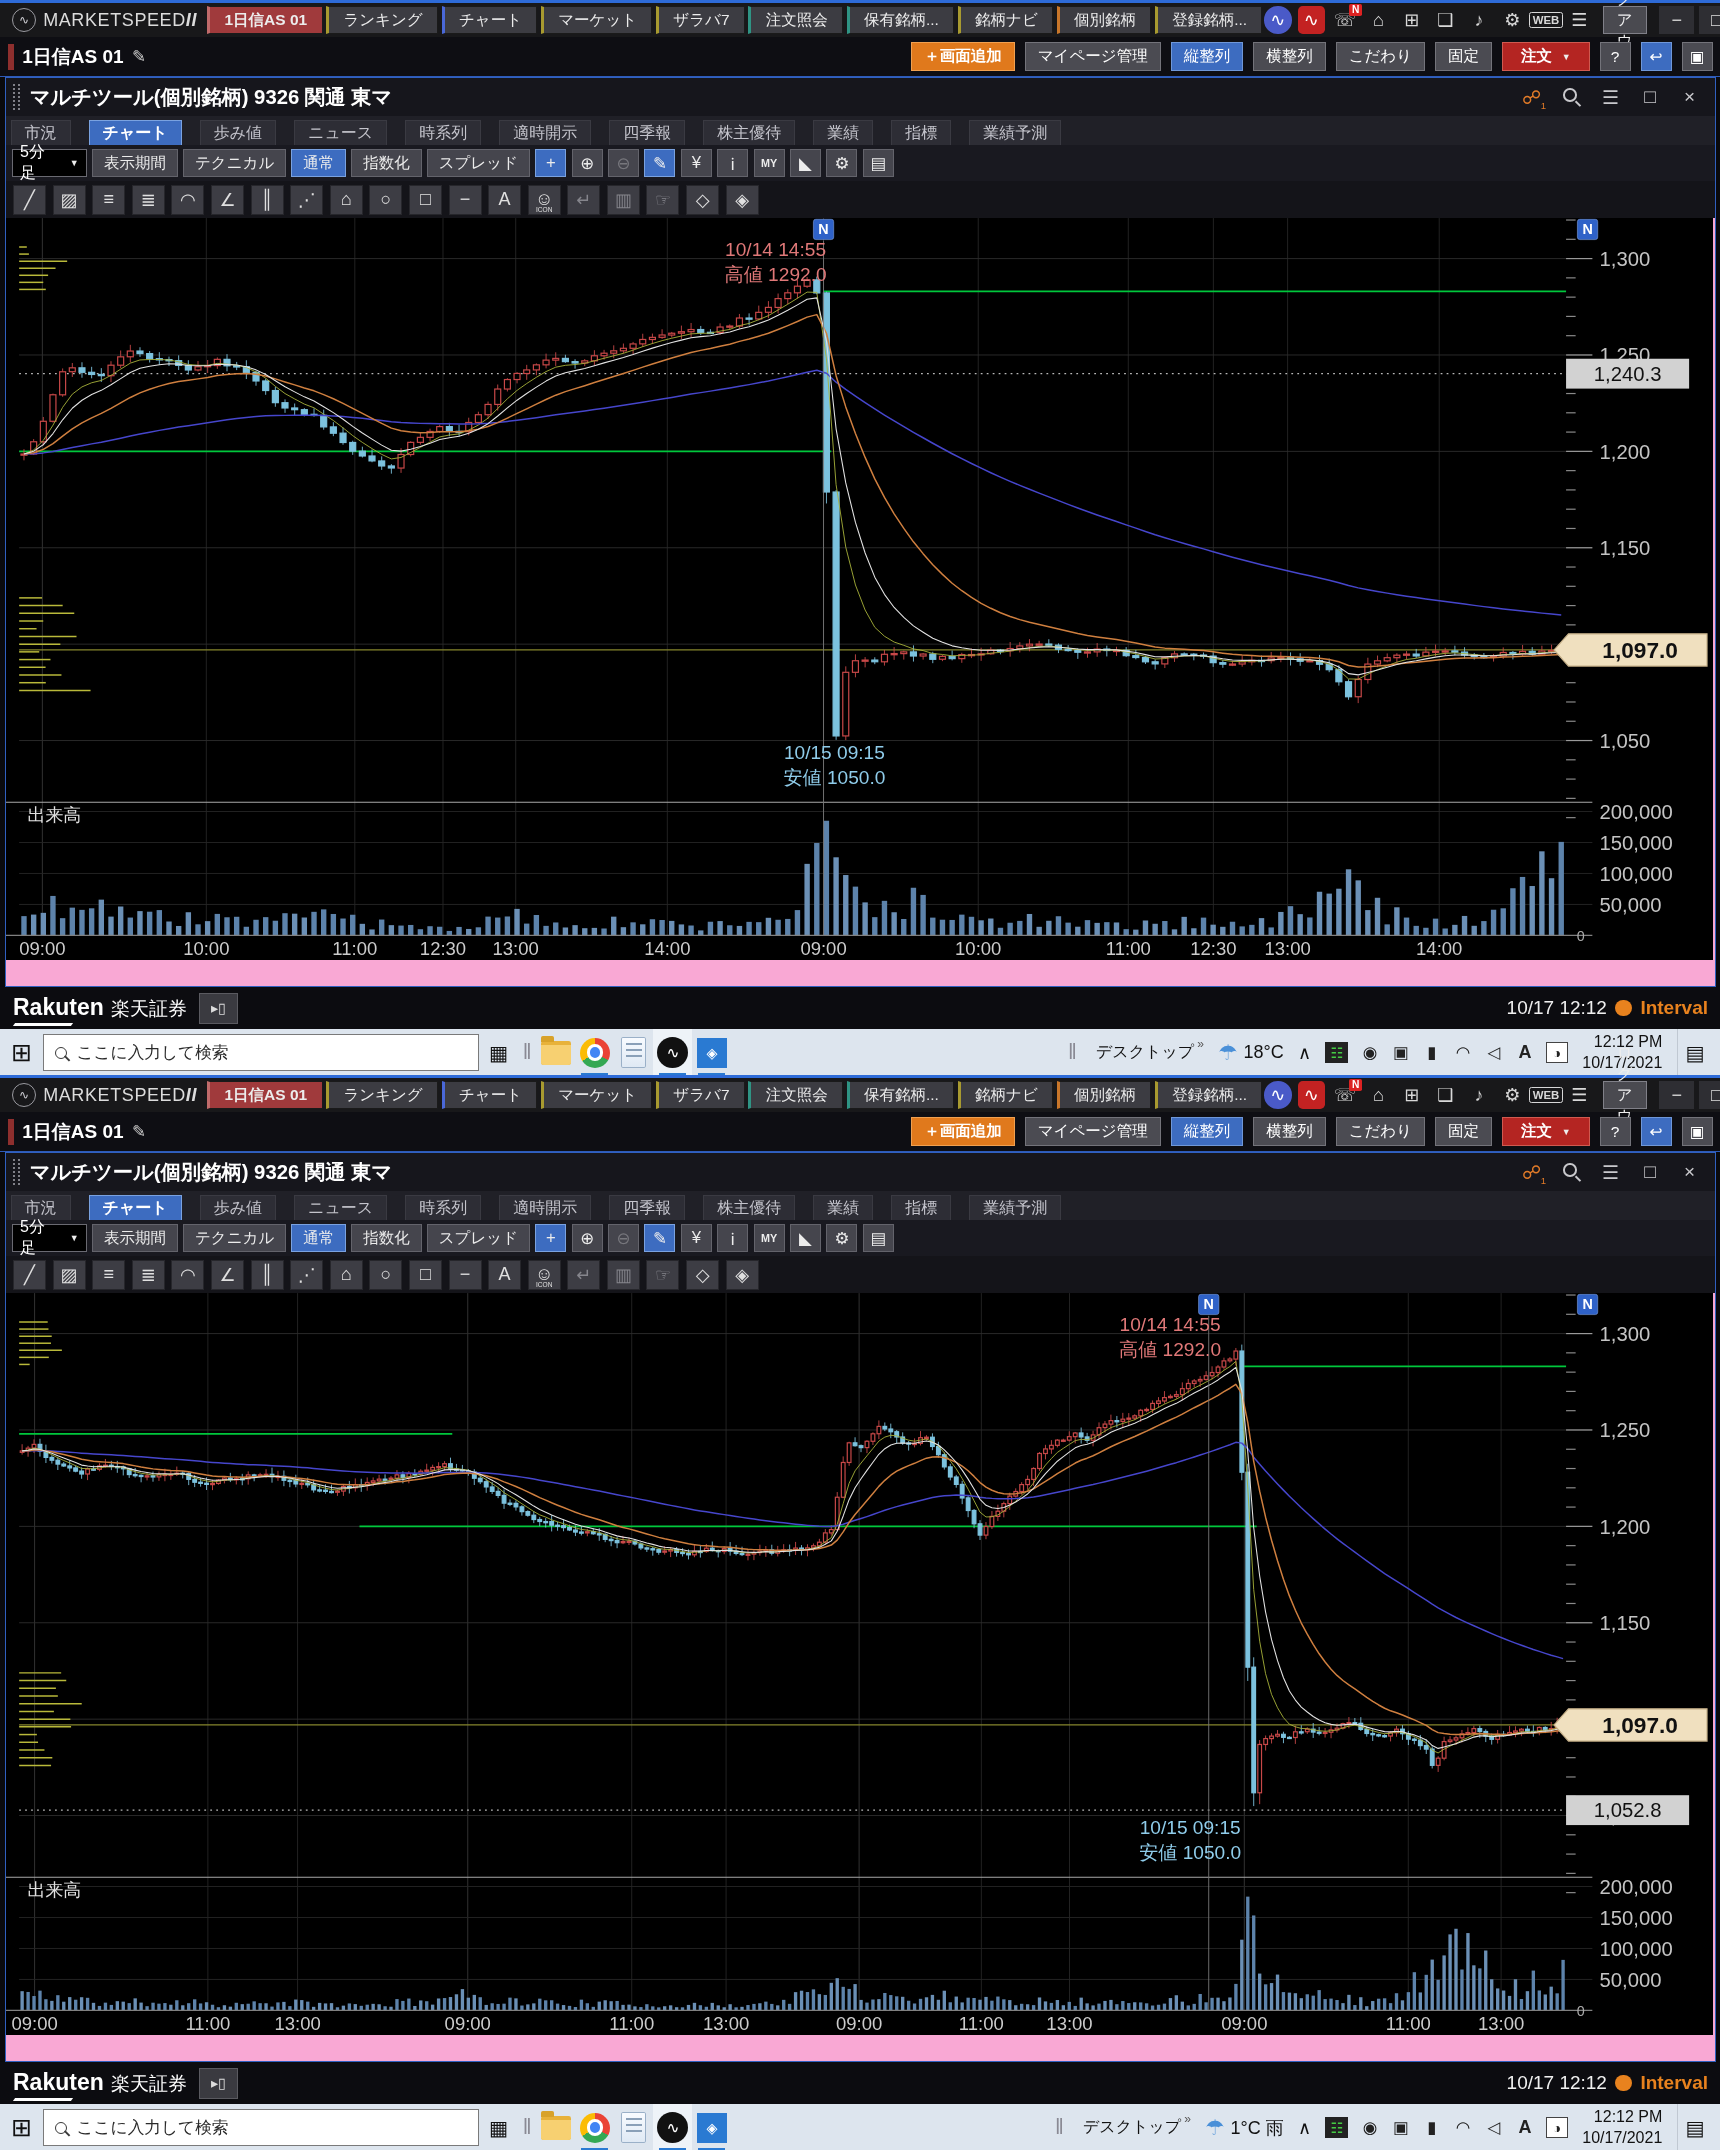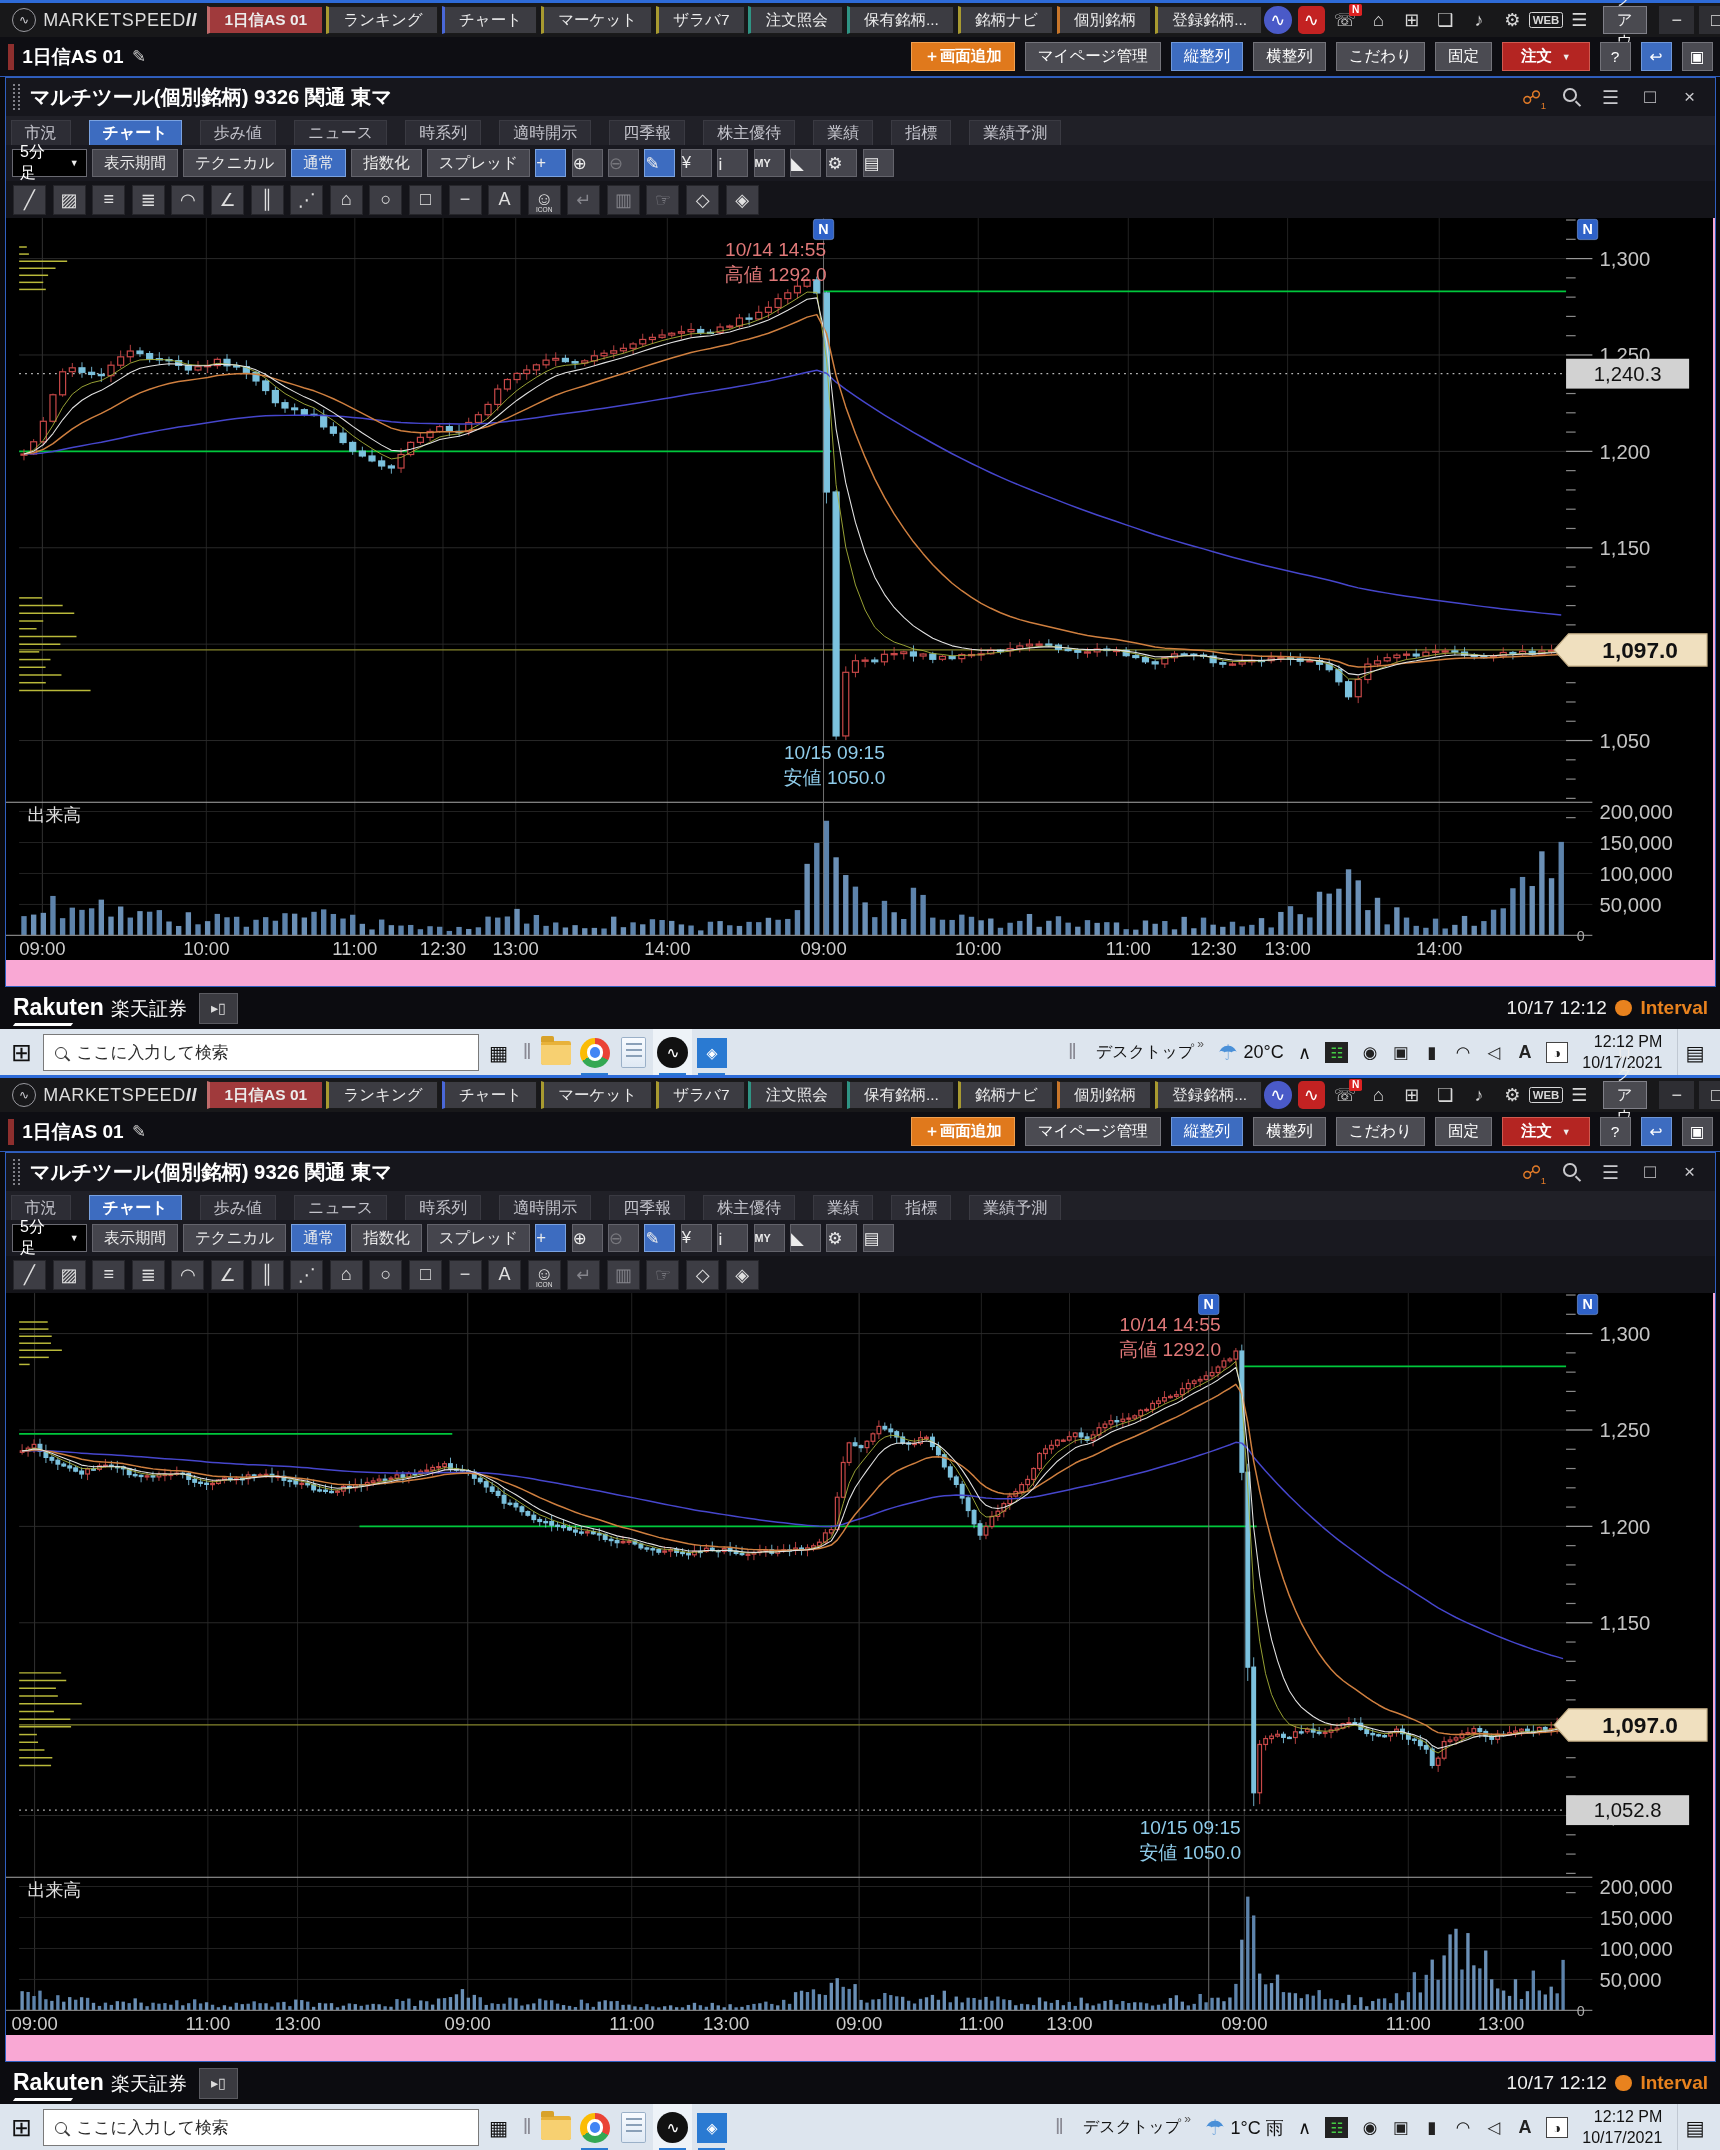--- a/index.html
+++ b/index.html
@@ -51,21 +51,21 @@
   .tb-icons .li.t-orange{color:#e07a28}
   .sub{position:absolute;bottom:-2.4px;right:-2.4px;font-size:9.6px;color:#e07a28}
   .t-mag::before{content:"";width:9.6px;height:9.6px;border:2.4px solid #c8c8cc;border-radius:50%;position:absolute;top:3px;left:4.2px}
   .t-mag::after{content:"";width:2.4px;height:7.2px;background:#c8c8cc;position:absolute;transform:rotate(-45deg);bottom:1.8px;right:3.6px}
   .tabbar{height:29px;background:#202027;display:flex;align-items:flex-end;gap:18px;padding:0 4.8px}
   .tabbar .li{height:25px;display:flex;align-items:center;padding:0 13px;font-size:16px;color:#c4c4cc;background:#2d2d35;border:0.6px solid #3a3a42;border-bottom:none;white-space:nowrap}
   .tabbar .li.active{background:#3d6cc0;color:#fff;border-color:#7aa2e0;font-weight:bold}
   .ctoolbar{height:36px;background:#191920;display:flex;align-items:center;gap:5.4px;padding:0 6px}
   .dd{width:75px;height:27.5px;background:#000;border:0.6px solid #6a6a72;color:#fff;font-size:16px;display:flex;align-items:center;justify-content:space-between;padding:0 7.2px}
   .blist{display:flex;gap:5.4px;align-items:center}
-  .ctoolbar .li{height:27.5px;display:flex;align-items:center;justify-content:flex-start;padding:0 10.8px;background:#45454d;border:0.6px solid #63636b;color:#ececec;font-size:15.5px;white-space:nowrap}
+  .ctoolbar .li{height:27.5px;display:flex;align-items:center;justify-content:center;padding:0 10.8px;background:#45454d;border:0.6px solid #63636b;color:#ececec;font-size:15.5px;white-space:nowrap}
   .ctoolbar .li.ti{width:31px;padding:0;font-size:16.7px}
   .ctoolbar .li.ti-active{background:#3d6cc0;border-color:#7aa2e0}
   .ctoolbar .li.ti-dim{color:#77777d}
   .ctoolbar .li.ti-small{font-size:10.8px;font-weight:bold}
   .drawbar{height:37px;background:#141419;display:flex;align-items:center;gap:6.6px;padding:0 7.2px}
   .drawbar .li{width:33px;height:30px;background:#3d3d44;border:0.6px solid #26262b;color:#e0e0e0;font-size:18px;display:flex;align-items:center;justify-content:center;position:relative}
   .drawbar .li.dt-dim{color:#85858c}
   .drawbar .dsub{position:absolute;bottom:0;left:0;right:0;text-align:center;font-size:6.6px;line-height:6.6px;color:#e0e0e0}
   svg.chart{display:block;width:1707px;height:742px;background:#000}
   svg.chart text{font-family:"Liberation Sans",sans-serif}
@@ -1064,21 +1064,21 @@
         </div>
       </div>
       <div class="tk-right">
         <span class="tk-div">‖</span>
         <div class="tk-desk">
           <span>デスクトップ</span>
           <span class="sup">»</span>
         </div>
         <div class="tk-weather">
           <span class="tk-umb">☂</span>
-          <span>20°C</span>
+          <span>18°C</span>
         </div>
         <span class="tk-caret">∧</span>
         <div class="traylist">
           <div class="li tray-green">
             <span>☷</span>
           </div>
           <div class="li ">
             <span>◉</span>
           </div>
           <div class="li ">

